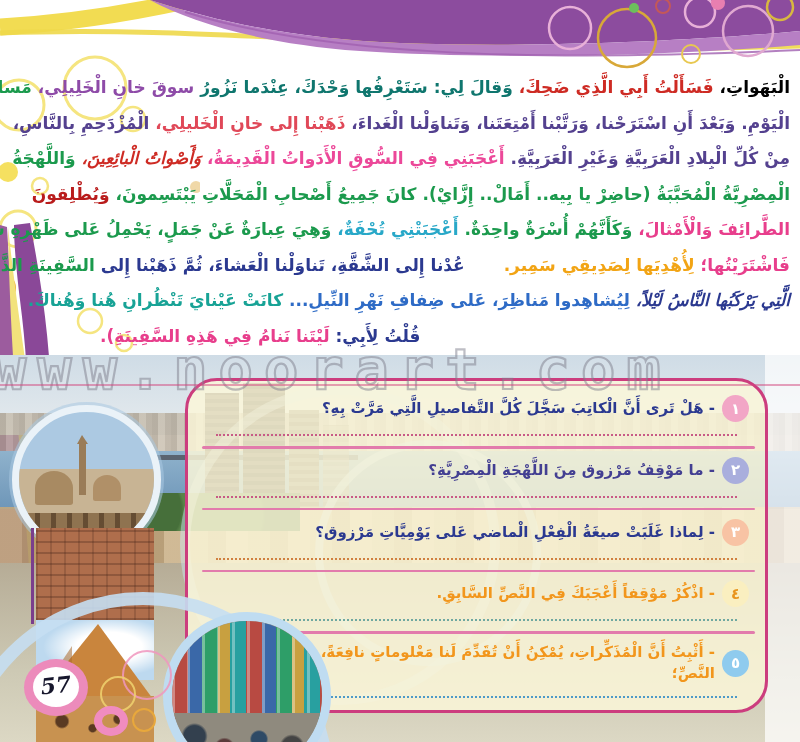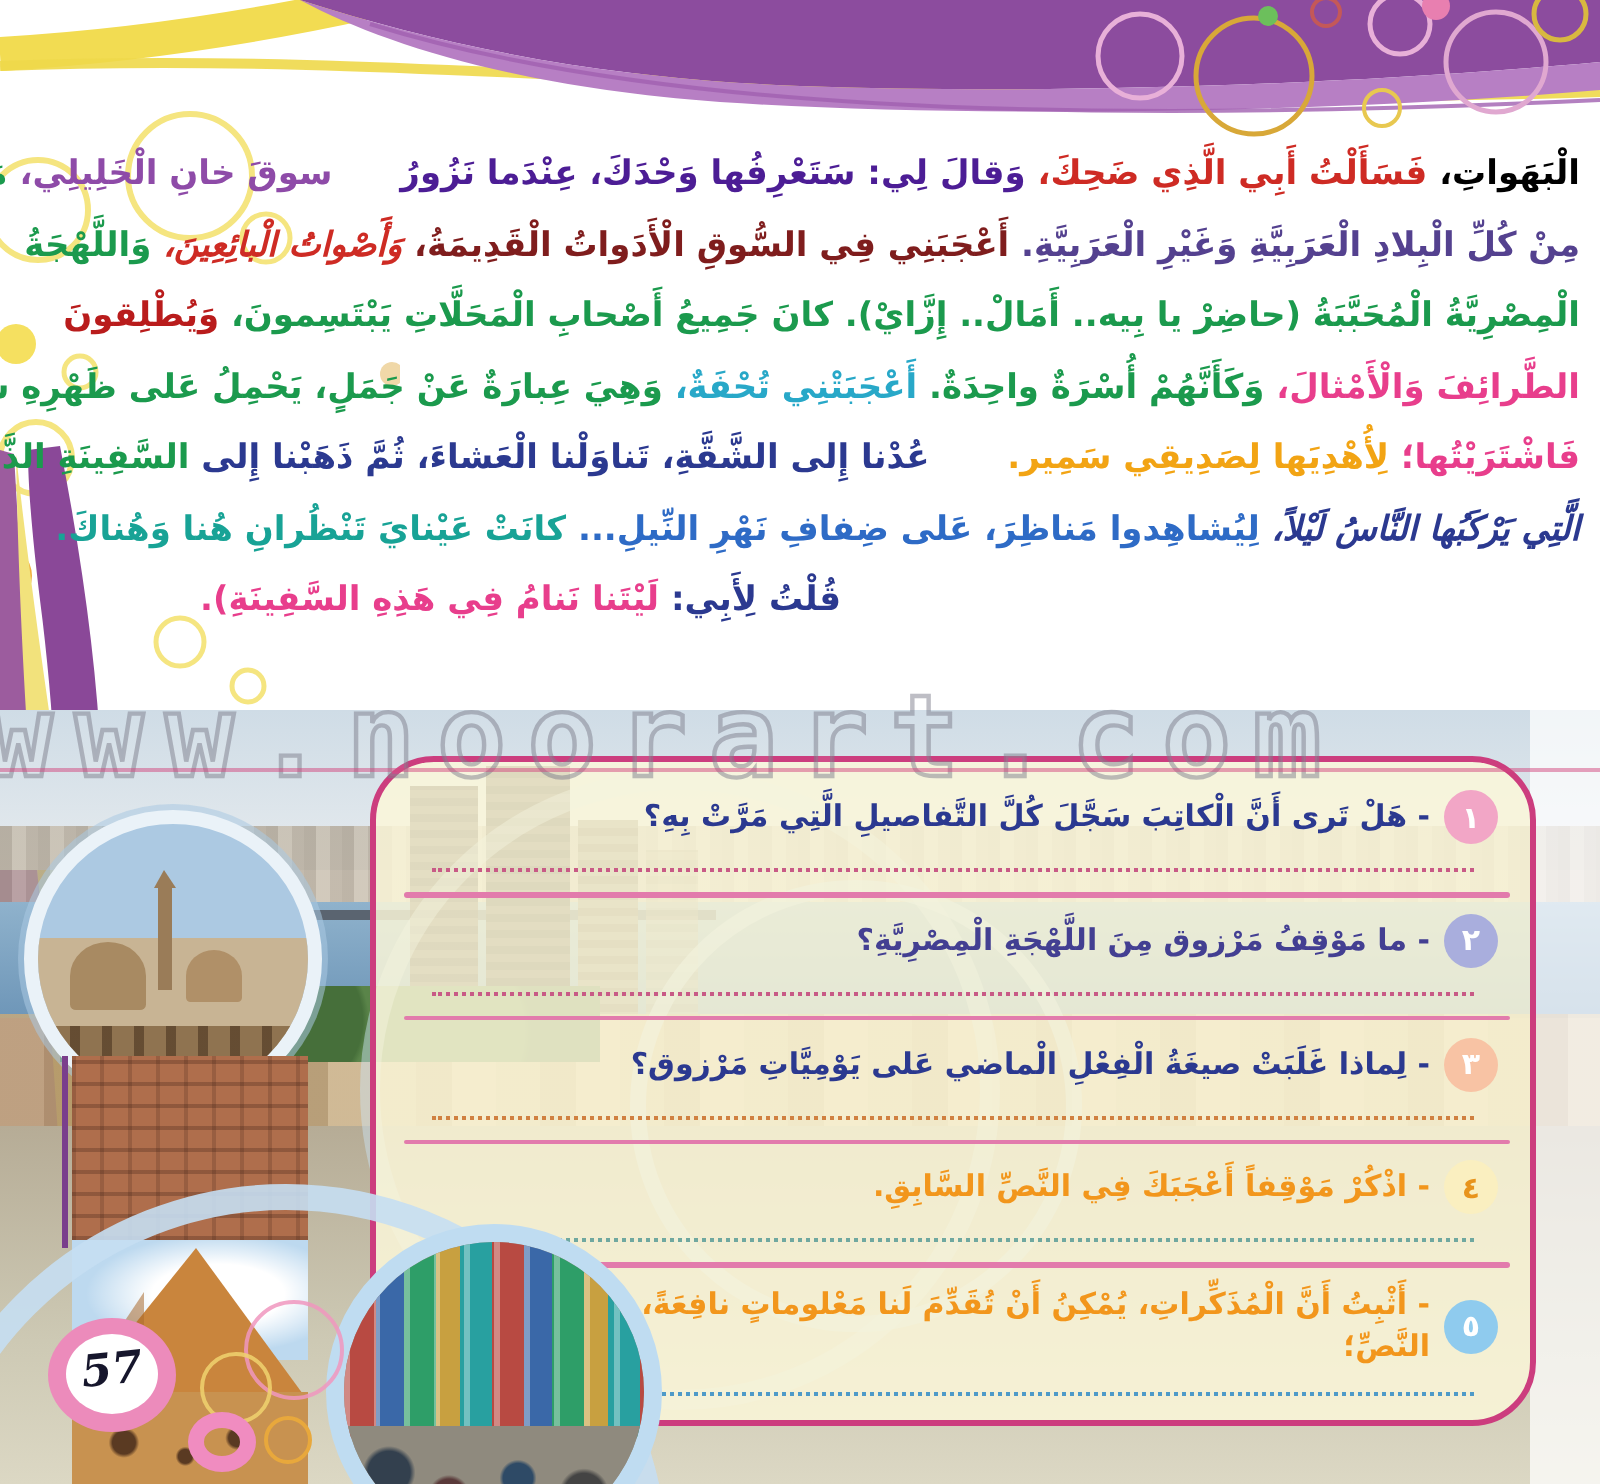--- a/index.html
+++ b/index.html
@@ -143,22 +143,23 @@
     <circle cx="0" cy="233" r="16" fill="#f0b040"></circle>
     <circle cx="90" cy="266" r="12" fill="none" stroke="#f5e580" stroke-width="2.5"></circle>
     <circle cx="124" cy="288" r="8" fill="none" stroke="#f5e580" stroke-width="2.5"></circle>
     <circle cx="196" cy="132" r="6" fill="#f0d8a8"></circle>
     <path d="M0,170 L7,172 C16,330 26,470 34,560 C38,625 39,660 38,687 L0,687 Z" fill="#9c5c9e"></path>
     <path d="M8,172 C22,300 44,420 54,505 C63,595 61,645 55,687 L31,687 C36,605 30,505 19,385 C12,300 9,230 8,172 Z" fill="#f2e27c"></path>
     <path d="M30,168 C45,245 53,315 51,375 C49,418 43,448 36,466 L22,466 C31,408 31,330 20,245 C16,212 14,188 14,170 Z" fill="#8a4898"></path>
   </svg>
 
   <div id="story">
-      <div class="story-line"><span style="color: #000000;">الْبَهَواتِ، </span><span style="color: rgb(206, 43, 36);">فَسَأَلْتُ أَبِي الَّذِي ضَحِكَ، </span><span style="color: #4c1d95; margin-left: 28px;">وَقالَ لِي: سَتَعْرِفُها وَحْدَكَ، عِنْدَما نَزُورُ </span><span style="color: rgb(142, 75, 168);">سوقَ خانِ الْخَلِيلِي، </span><span style="color: rgb(27, 154, 77);">مَساءَ</span></div>
-      <div class="story-line"><span style="color: rgb(84, 65, 143);">مِنْ كُلِّ الْبِلادِ الْعَرَبِيَّةِ وَغَيْرِ الْعَرَبِيَّةِ. </span><span style="color: #7f1d1d;">أَعْجَبَنِي فِي السُّوقِ الْأَدَواتُ الْقَدِيمَةُ، </span><span style="color: rgb(206, 43, 36); font-style: italic;">وَأَصْواتُ الْبائِعِينَ، </span><span style="color: rgb(27, 154, 77);">وَاللَّهْجَةُ</span></div>
+      <div class="story-line"><span style="color: #000000;">الْبَهَواتِ، </span><span style="color: rgb(206, 43, 36);">فَسَأَلْتُ أَبِي الَّذِي ضَحِكَ، </span><span style="color: #0f766e;">وَقالَ لِي: سَتَعْرِفُها وَحْدَكَ، عِنْدَما نَزُورُ </span><span style="color: rgb(142, 75, 168);">سوقَ خانِ الْخَلِيلِي، </span><span style="color: rgb(27, 154, 77);">مَساءَ</span></div>
+      <div class="story-line"><span style="color: rgb(84, 65, 143);">الْيَوْمِ. وَبَعْدَ أَنِ اسْتَرَحْنا، وَرَتَّبْنا أَمْتِعَتَنا، وَتَناوَلْنا الْغَداءَ، </span><span style="color: rgb(224, 72, 88);">ذَهَبْنا إِلى خانِ الْخَليلِي، </span><span style="color: rgb(84, 65, 143);">الْمُزْدَحِمِ بِالنَّاسِ،</span></div>
+      <div class="story-line"><span style="color: rgb(84, 65, 143);">مِنْ كُلِّ الْبِلادِ الْعَرَبِيَّةِ وَغَيْرِ الْعَرَبِيَّةِ. </span><span style="color: #ec4899;">أَعْجَبَنِي فِي السُّوقِ الْأَدَواتُ الْقَدِيمَةُ، </span><span style="color: rgb(206, 43, 36); font-style: italic;">وَأَصْواتُ الْبائِعِينَ، </span><span style="color: rgb(27, 154, 77);">وَاللَّهْجَةُ</span></div>
       <div class="story-line"><span style="color: rgb(27, 154, 77);">الْمِصْرِيَّةُ الْمُحَبَّبَةُ (حاضِرْ يا بِيه.. أَمَالْ.. إِزَّايْ). كانَ جَمِيعُ أَصْحابِ الْمَحَلَّاتِ يَبْتَسِمونَ، </span><span style="color: #b91c1c;">وَيُطْلِقونَ</span></div>
       <div class="story-line"><span style="color: rgb(232, 62, 140);">الطَّرائِفَ وَالْأَمْثالَ، </span><span style="color: rgb(27, 154, 77);">وَكَأَنَّهُمْ أُسْرَةٌ واحِدَةٌ. </span><span style="color: rgb(40, 168, 200);">أَعْجَبَتْنِي تُحْفَةٌ، </span><span style="color: rgb(27, 154, 77);">وَهِيَ عِبارَةٌ عَنْ جَمَلٍ، يَحْمِلُ عَلى ظَهْرِهِ سَفينَةً،</span></div>
       <div class="story-line"><span style="color: rgb(232, 62, 140);">فَاشْتَرَيْتُها؛ </span><span style="color: rgb(242, 164, 20); margin-left: 33px;">لِأُهْدِيَها لِصَدِيقِي سَمِير. </span><span style="color: rgb(43, 57, 144);">عُدْنا إِلى الشَّقَّةِ، تَناوَلْنا الْعَشاءَ، ثُمَّ ذَهَبْنا إِلى </span><span style="color: rgb(27, 154, 77);">السَّفِينَةِ الذَّهَبِيَّةِ؛</span></div>
       <div class="story-line"><span style="color: rgb(43, 57, 144); font-style: italic;">الَّتِي يَرْكَبُها النَّاسُ لَيْلاً، </span><span style="color: rgb(46, 107, 198);">لِيُشاهِدوا مَناظِرَ، عَلى ضِفافِ نَهْرِ النِّيلِ... </span><span style="color: rgb(24, 163, 150);">كانَتْ عَيْنايَ تَنْظُرانِ هُنا وَهُناكَ.</span></div>
       <div class="story-line center"><span style="color: rgb(43, 57, 144);">قُلْتُ لِأَبِي: </span><span style="color: rgb(232, 62, 140);">لَيْتَنا نَنامُ فِي هَذِهِ السَّفِينَةِ).</span></div>
     </div>
 
   <div id="collage">
     <div class="sky"></div>
     <div class="farcity"></div>

